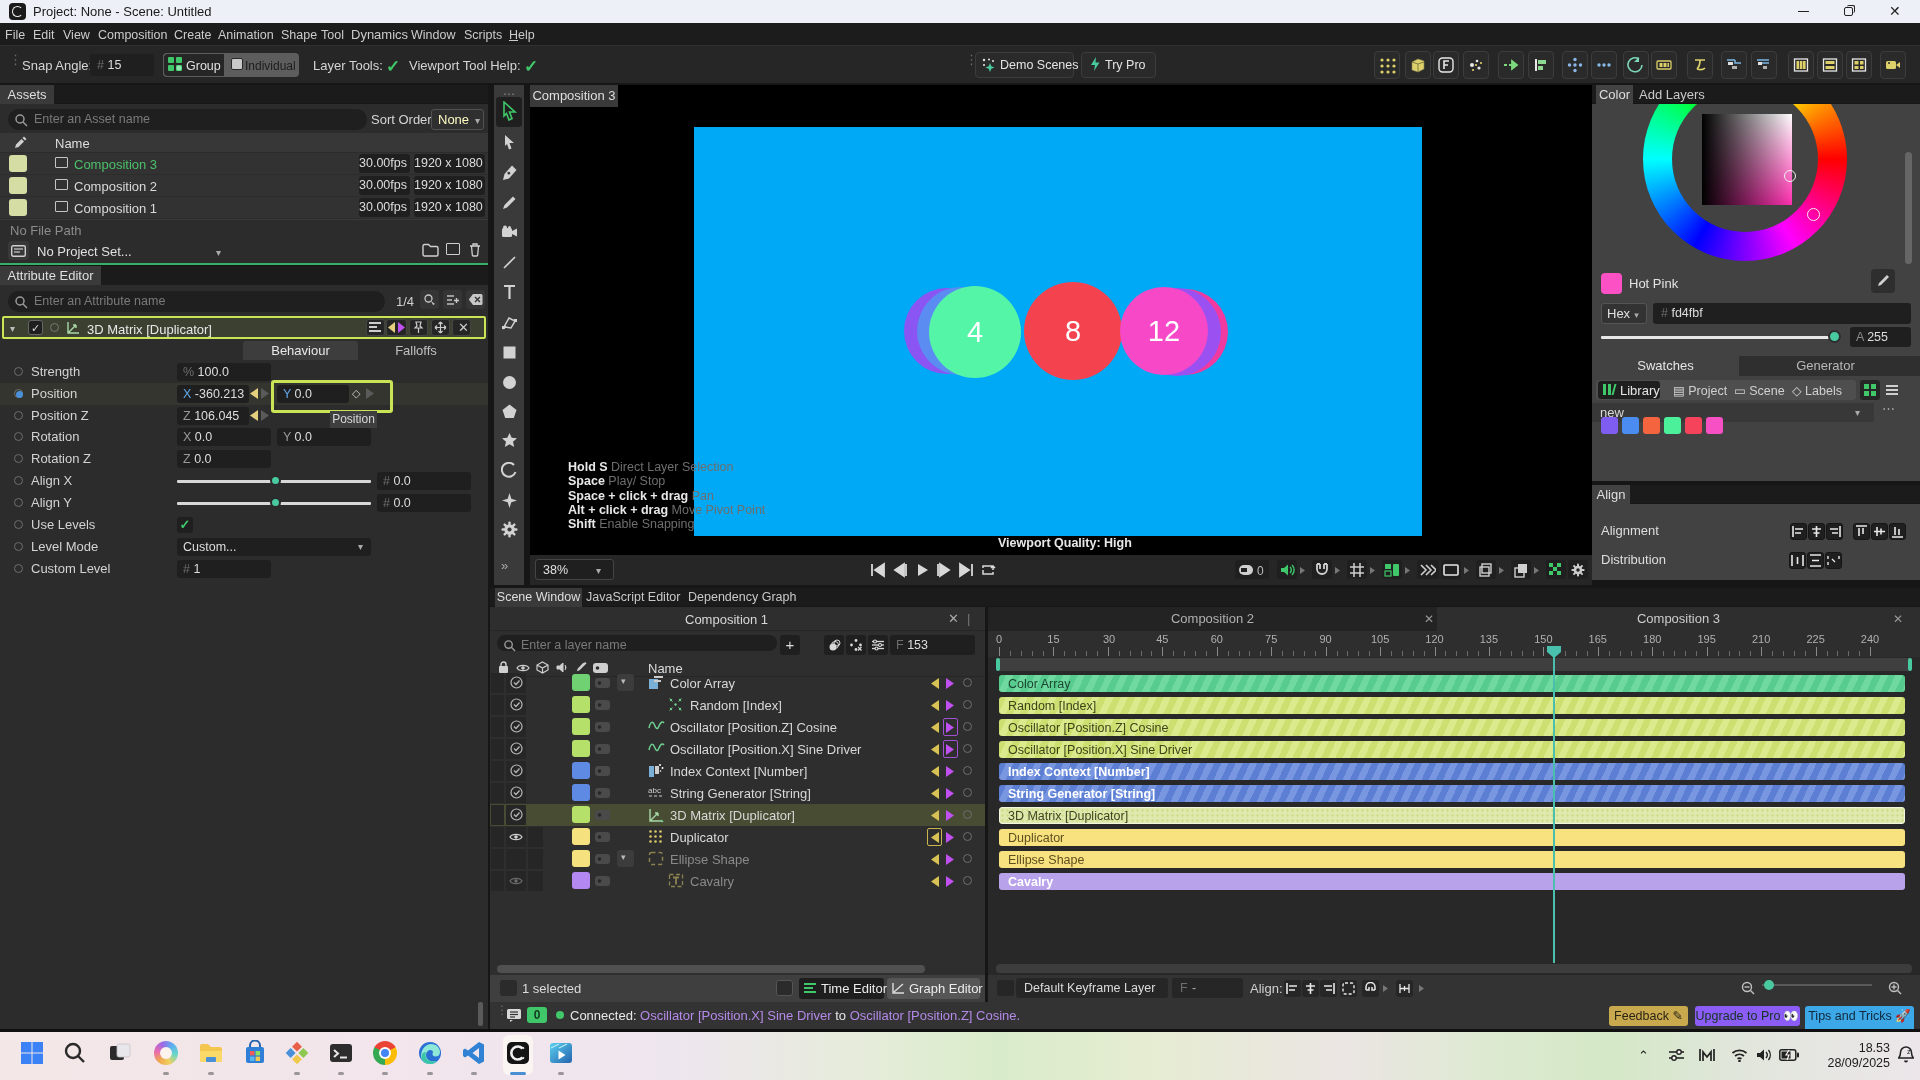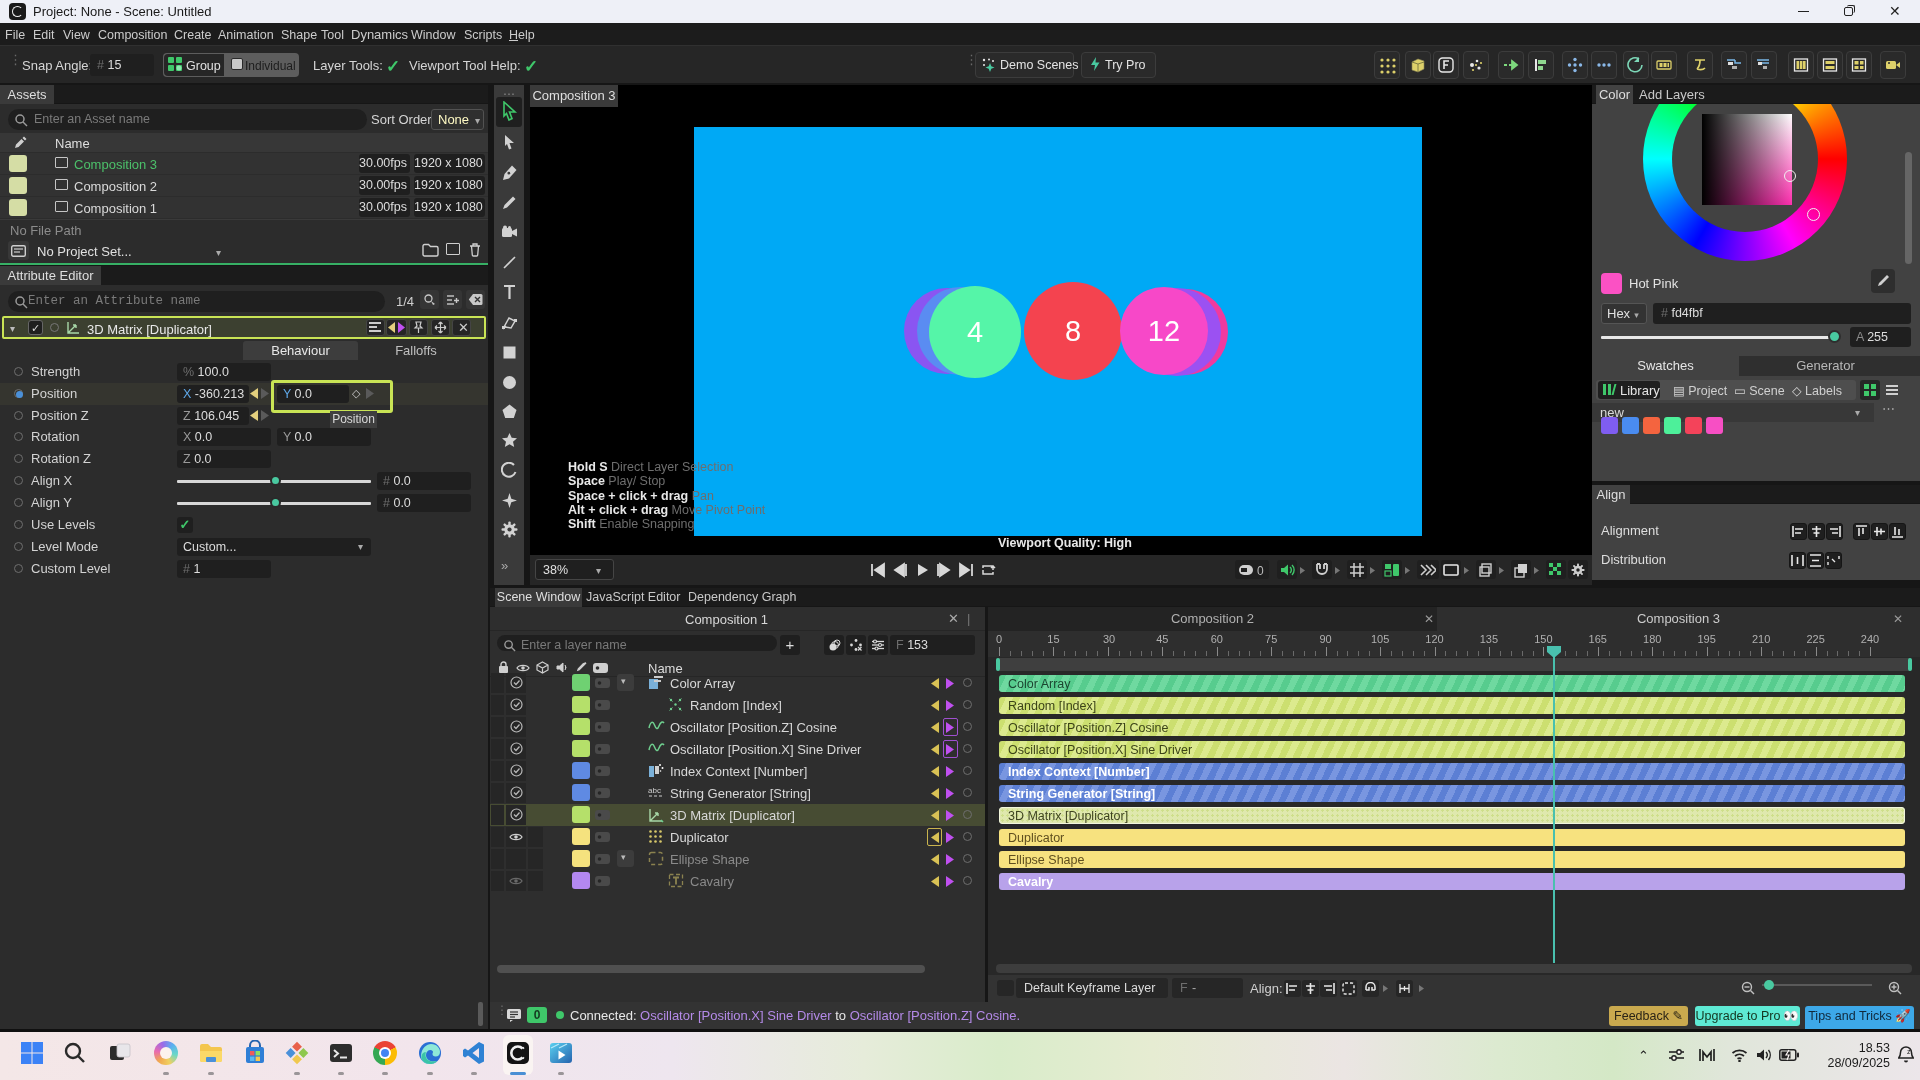--- a/index.html
+++ b/index.html
@@ -252,21 +252,21 @@
   <div class="abs" style="left:446px;top:139px;width:14px;height:12px;border:1.5px solid #cfcfcf;border-radius:1px;"></div>
   <svg class="abs" style="left:468px;top:138px;" width="14" height="15" viewBox="0 0 14 15">
       <path d="M2 4 h10 M5 4 v-2 h4 v2 M3.5 4 l0.8 9 a1 1 0 0 0 1 1 h3.4 a1 1 0 0 0 1-1 l0.8-9" fill="none" stroke="#cfcfcf" stroke-width="1.3"></path>
     </svg>
 </div>
 <div class="abs" style="left:0;top:263px;width:488px;height:2px;background:#37b065;"></div>
 
 <div class="abs tabbar" style="left:0;top:266px;width:488px;height:19px;"></div>
 <div class="abs tab" style="left:0;top:266px;width:101px;height:19px;line-height:19px;">Attribute Editor</div>
 <div class="abs" style="left:0;top:285px;width:488px;height:745px;background:#2c2c2c;">
-  <div class="abs fld" style="left:8px;top:6px;width:377px;height:21px;border-radius:11px;"><span style="color:#7a7a7a;line-height:21px;margin-left:20px;font-family:Liberation Mono, monospace;">Enter an Attribute name</span></div>
+  <div class="abs fld" style="left:8px;top:6px;width:377px;height:21px;border-radius:11px;"><span style="color:#7a7a7a;line-height:21px;margin-left:26px;">Enter an Attribute name</span></div>
   <svg class="abs" style="left:14px;top:10px;" width="14" height="14" viewBox="0 0 14 14">
       <circle cx="6" cy="6" r="4" fill="none" stroke="#9a9a9a" stroke-width="1.5"></circle>
       <line x1="9" y1="9" x2="13" y2="13" stroke="#9a9a9a" stroke-width="1.5"></line>
     </svg>
   <div class="abs t" style="left:396px;top:9px;color:#cfcfcf;">1/4</div>
   <div class="abs" style="left:420px;top:5px;width:19px;height:19px;background:#353535;border-radius:3px;"></div>
     <svg class="abs" style="left:423px;top:8px;" width="13" height="13" viewBox="0 0 13 13">
       <circle cx="5.5" cy="5.5" r="3.5" fill="none" stroke="#c8c8c8" stroke-width="1.3"></circle>
       <path d="M8 8 L12 11 l-2 1 z" fill="#c8c8c8"></path>
     </svg>
@@ -1012,20 +1012,33 @@
 <div class="abs t" style="left:200px;top:273px;color:#8a8a8a;">Cavalry</div>
 <svg class="abs" style="left:440px;top:275px;" width="9" height="11" viewBox="0 0 9 11">
         <path d="M9 0 v11 L1 5.5 z" fill="#d9c255"></path>
       </svg>
 <svg class="abs" style="left:456px;top:275px;" width="9" height="11" viewBox="0 0 9 11">
         <path d="M0 0 v11 L8 5.5 z" fill="#c050f0"></path>
       </svg>
 <div class="abs" style="left:473px;top:275px;width:9px;height:9px;border:1.5px solid #6e6e6e;border-radius:50%;"></div>
   </div>
     <div class="abs" style="left:7px;top:358px;width:428px;height:8px;background:#505050;border-radius:4px;"></div>
+  <div class="abs" style="left:0;top:368px;width:495px;height:27px;background:#3f3f3f;">
+    <div class="abs" style="left:10px;top:5px;width:17px;height:16px;background:#2b2b2b;border-radius:3px;"></div>
+    <div class="abs t" style="left:32px;top:6px;color:#dcdcdc;">1 selected</div>
+    <div class="abs" style="left:286px;top:5px;width:17px;height:16px;background:#2b2b2b;border-radius:3px;border:1px solid #555;"></div>
+    <div class="abs" style="left:309px;top:3px;width:85px;height:21px;background:#1e1e1e;border-radius:3px;"><span class="t" style="margin-left:22px;line-height:21px;color:#ececec;">Time Editor</span></div>
+    <div class="abs" style="left:314px;top:8px;width:12px;height:2px;background:#3fc76a;"></div>
+    <div class="abs" style="left:314px;top:12px;width:9px;height:2px;background:#3fc76a;"></div>
+    <div class="abs" style="left:314px;top:16px;width:12px;height:2px;background:#3fc76a;"></div>
+    <div class="abs" style="left:397px;top:3px;width:93px;height:21px;background:#565656;border-radius:3px;"><span class="t" style="margin-left:22px;line-height:21px;color:#ececec;">Graph Editor</span></div>
+    <svg class="abs" style="left:402px;top:7px;" width="13" height="12" viewBox="0 0 13 12">
+        <path d="M1 1 v10 h11 M2 10 L11 2" stroke="#ddd" stroke-width="1.4" fill="none"></path>
+      </svg>
+  </div>
 </div>
 
 <div class="abs" style="left:988px;top:607px;width:932px;height:395px;background:#282828;">
   <div class="abs" style="left:0;top:0;width:449px;height:24px;background:#232323;">
       <span class="t" style="display:block;text-align:center;line-height:24px;color:#b0b0b0;">Composition 2</span>
     </div>
   <div class="abs" style="left:436px;top:5px;color:#999;font-size:12px;">✕</div>
   <div class="abs" style="left:449px;top:0;width:483px;height:24px;background:#2e2e2e;">
       <span class="t" style="display:block;text-align:center;line-height:24px;color:#cccccc;">Composition 3</span>
     </div>
@@ -1214,21 +1227,21 @@
       <rect x="1" y="1" width="14" height="10" rx="1.5" fill="#d8d8d8"></rect>
       <path d="M4 12 l0 2 3-2 z" fill="#d8d8d8"></path>
       <line x1="4" y1="4" x2="12" y2="4" stroke="#333" stroke-width="1.2"></line>
       <line x1="4" y1="6.5" x2="12" y2="6.5" stroke="#333" stroke-width="1.2"></line>
       <line x1="4" y1="9" x2="9" y2="9" stroke="#333" stroke-width="1.2"></line>
     </svg>
   <div class="abs" style="left:37px;top:5px;width:20px;height:16px;background:#3fc76a;border-radius:3px;color:#143a20;font-size:12px;font-weight:bold;text-align:center;line-height:16px;">0</div>
   <div class="abs" style="left:66px;top:9px;width:8px;height:8px;background:#3fc76a;border-radius:50%;"></div>
   <div class="abs t" style="left:80px;top:6px;color:#e8e8e8;">Connected: <span style="color:#b48ae8;">Oscillator [Position.X] Sine Driver</span> to <span style="color:#b48ae8;">Oscillator [Position.Z] Cosine.</span></div>
   <div class="abs" style="left:1119px;top:4px;width:79px;height:20px;background:#c9a94e;border-radius:3px;color:#2a2416;font-size:12.5px;text-align:center;line-height:20px;">Feedback ✎</div>
-  <div class="abs" style="left:1205px;top:4px;width:105px;height:20px;background:#5eead4;border-radius:3px;color:#14351f;font-size:12.5px;text-align:center;line-height:20px;">Upgrade to Pro 👀</div>
+  <div class="abs" style="left:1205px;top:4px;width:105px;height:20px;background:#8b5cf6;border-radius:3px;color:#14351f;font-size:12.5px;text-align:center;line-height:20px;">Upgrade to Pro 👀</div>
   <div class="abs" style="left:1315px;top:4px;width:109px;height:28px;background:#3da8e8;border-radius:3px;color:#10283a;font-size:12.5px;text-align:center;line-height:20px;">Tips and Tricks 🚀</div>
 </div>
 
 <div class="abs" style="left:0;top:1029px;width:1920px;height:3px;background:#101010;"></div>
 <div class="abs" style="left:0;top:1032px;width:1920px;height:48px;background:linear-gradient(90deg,#f4e7e7 0%,#f2e5ec 22%,#eee6ef 35%,#e6ecda 45%,#d9ecca 52%,#e6ecd2 60%,#ebe5e3 70%,#dcead0 78%,#d4e8c6 84%,#e0e6da 90%,#ece6ea 100%);">
   <svg class="abs" style="left:19px;top:8px;" width="26" height="26" viewBox="0 0 26 26">
       <g fill="#3b82f6">
         <rect x="2" y="2" width="10.5" height="10.5"></rect>
         <rect x="13.5" y="2" width="10.5" height="10.5"></rect>
         <rect x="2" y="13.5" width="10.5" height="10.5"></rect>

